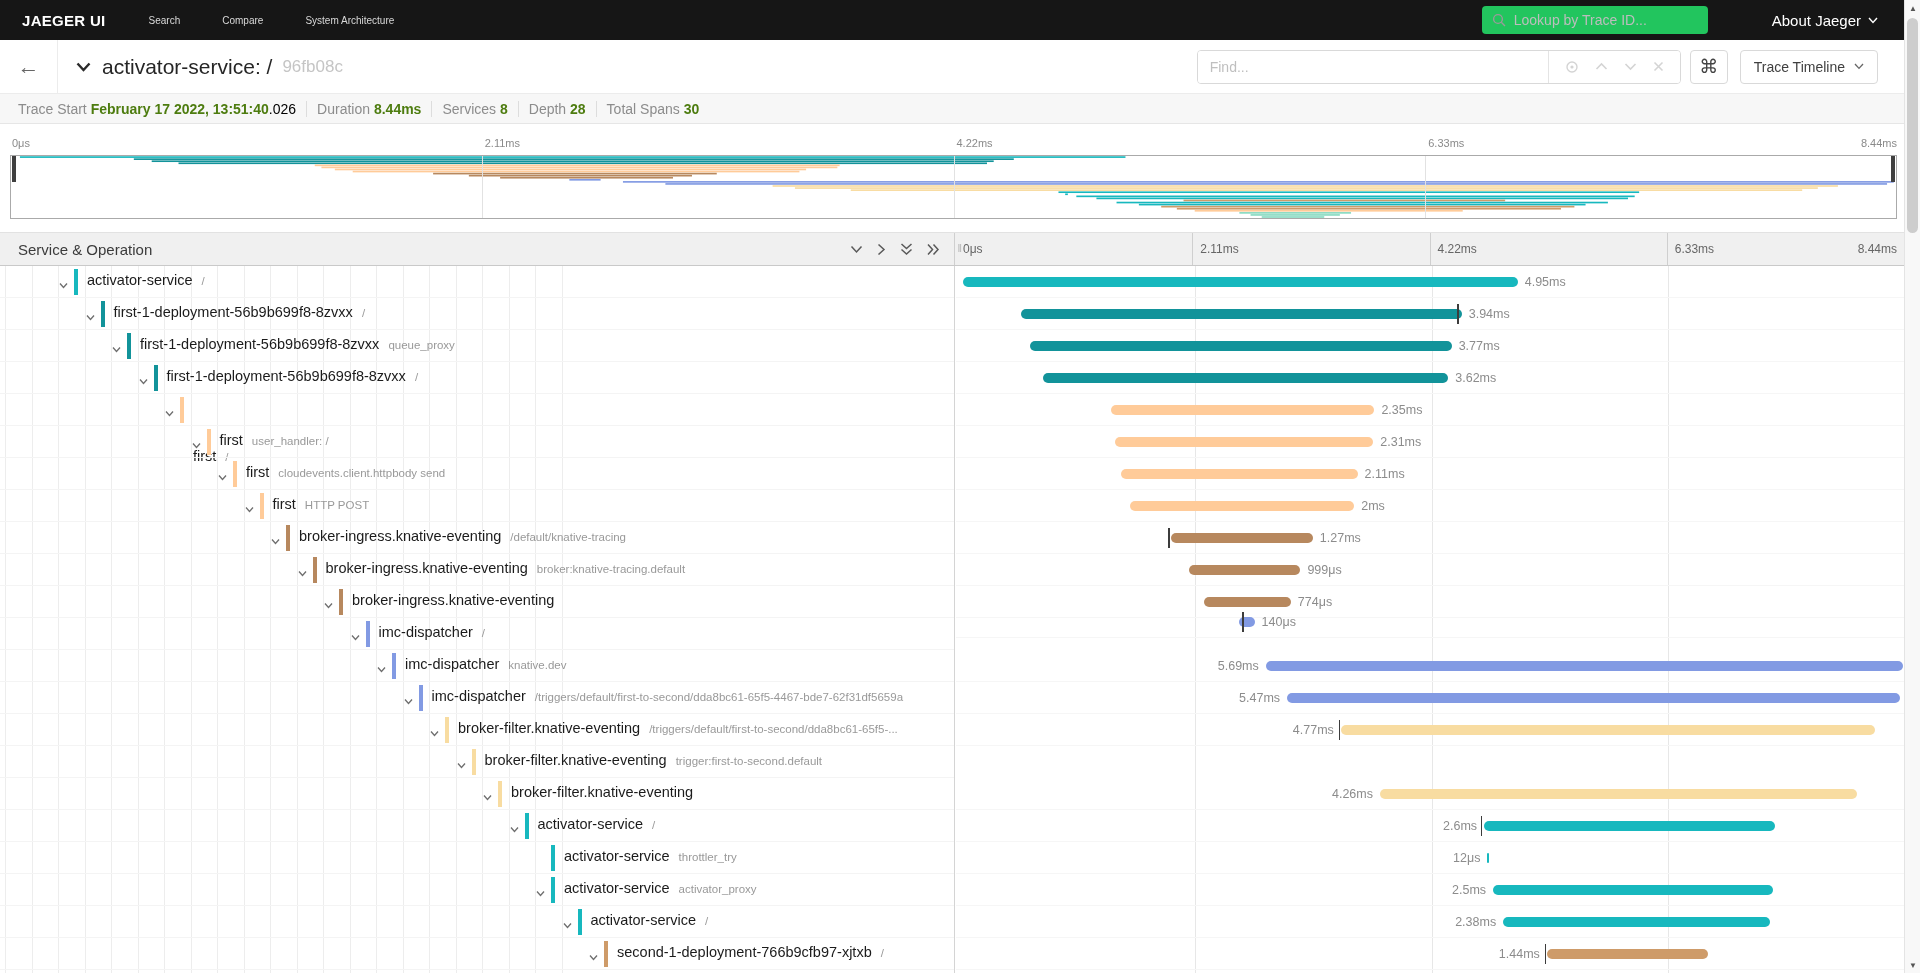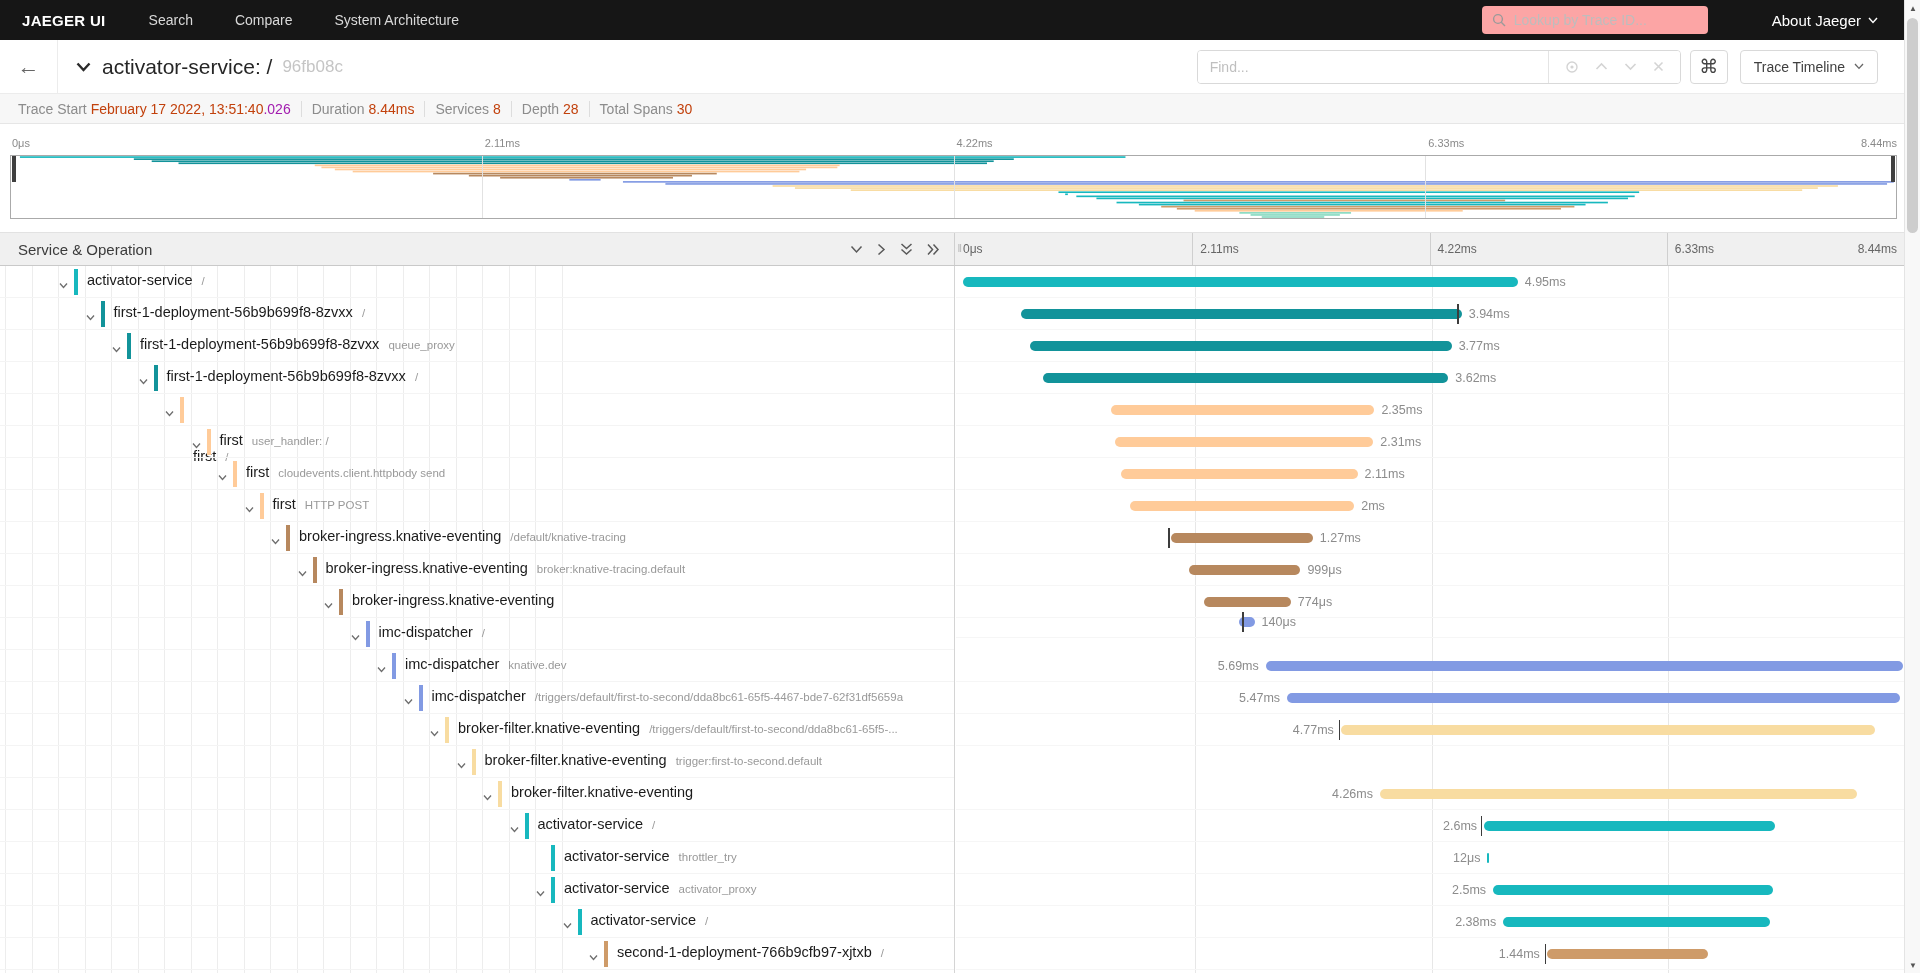--- a/index.html
+++ b/index.html
@@ -3,23 +3,23 @@
 <meta charset="utf-8">
 <style>
   * { margin:0; padding:0; box-sizing:border-box; }
   html,body { width:1920px; height:973px; overflow:hidden; background:#fff;
     font-family:"Liberation Sans", sans-serif; }
 
   
   #nav { position:absolute; left:0; top:0; width:1904px; height:40px; background:#161616;
     display:flex; align-items:center; color:#fff; }
   .nav-brand { font-size:15px; font-weight:700; color:#fff; padding:0 22px; letter-spacing:.3px; }
-  .nav-link { font-size:14px; color:#d9d9d9; padding:0 21px; cursor:pointer; }
+  .nav-link { font-size:10px; color:#d9d9d9; padding:0 21px; cursor:pointer; }
   .nav-spacer { flex:1; }
-  .nav-search { width:226px; height:28px; background:#fca5a5; border-radius:4px; display:flex;
+  .nav-search { width:226px; height:28px; background:#22c55e; border-radius:4px; display:flex;
     align-items:center; padding:0 10px; margin-right:64px; }
   .nav-search input { border:none; outline:none; flex:1; font-size:14px; color:#333;
     margin-left:8px; font-family:"Liberation Sans",sans-serif; background:transparent; }
   .nav-search input::placeholder { color:#bdbdbd; }
   .nav-about { font-size:15px; color:#fff; display:flex; align-items:center; gap:7px;
     padding-right:26px; cursor:pointer; }
 
   
   #titlebar { position:absolute; left:0; top:40px; width:1904px; height:54px; background:#fff;
     border-bottom:1px solid #ececec; display:flex; align-items:center; }
@@ -41,22 +41,22 @@
     margin-left:9px; cursor:pointer; }
   .view-btn { height:34px; border:1px solid #d9d9d9; border-radius:4px; background:#fff;
     font-size:14px; color:#404040; display:flex; align-items:center; gap:9px; padding:0 13px;
     margin-left:12px; cursor:pointer; }
 
   
   #infobar { position:absolute; left:0; top:94px; width:1904px; height:30px; background:#f7f7f7;
     border-bottom:1px solid #e6e6e6; display:flex; align-items:center; font-size:14px; padding-left:8px; }
   .info-item { padding:0 10px; border-right:1px solid #ddd; color:#8c8c8c; white-space:nowrap; }
   .info-item:last-child { border-right:none; }
-  .info-item b { color:#c2410c; font-weight:400;margin-top:20px; }
-  .info-dim { color:#a21caf; }
+  .info-item b { color:#4d7c0f; font-weight:700;margin-top:20px; }
+  .info-dim { color:#000000; }
 
   
   #minimap { position:absolute; left:0; top:124px; width:1904px; height:108px; }
   #mm-labels { position:absolute; left:10px; right:7px; top:13px; height:17px; font-size:11px; color:#8a8a8a; }
   .mm-label { position:absolute; top:0; }
   #mm-canvas { position:absolute; left:10px; right:7px; top:31px; height:64px; background:#fff;
     border:1px solid #aaa; }
   .mm-grid { position:absolute; top:0; bottom:0; width:1px; background:#e2e2e2; }
   .mm-handle { position:absolute; top:0; width:4px; height:26px; background:#3f3f3f; z-index:3; }
   #mm-svg { position:absolute; left:0; top:0; width:100%; height:100%; }

